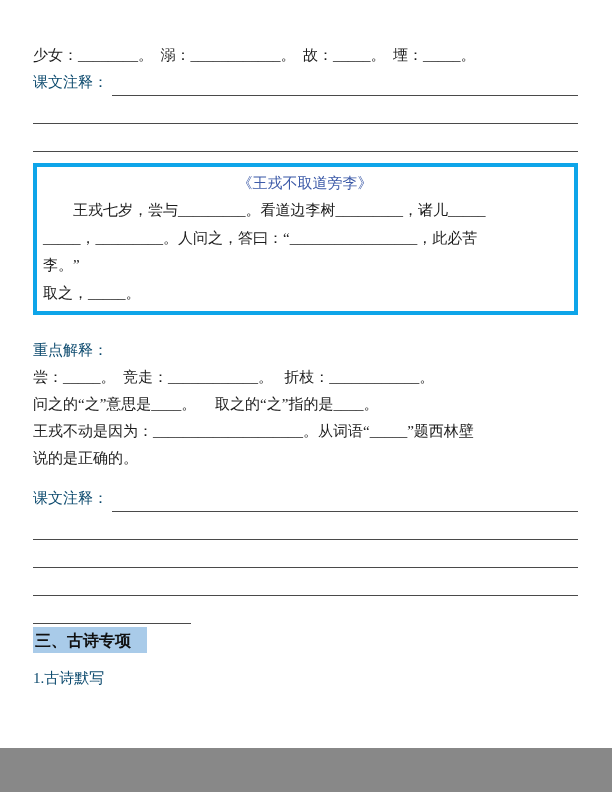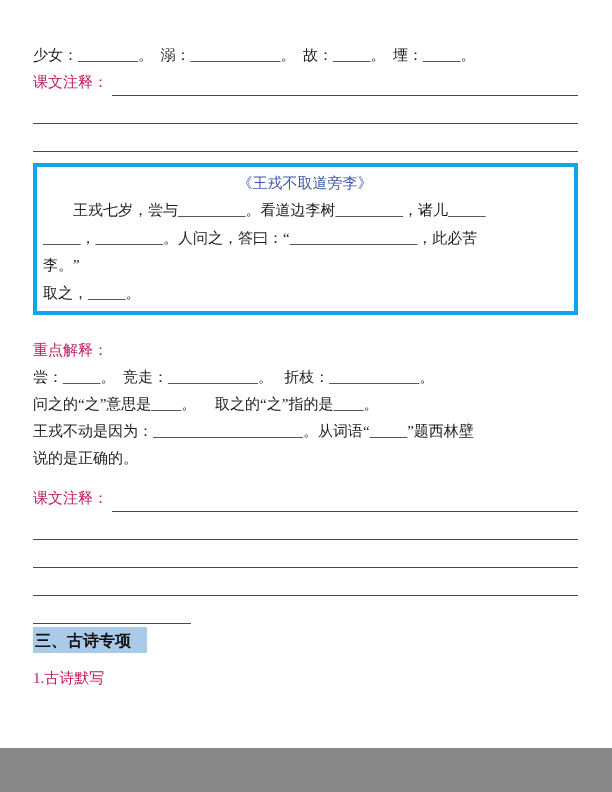--- a/index.html
+++ b/index.html
@@ -9,21 +9,21 @@
     margin:0 auto;
     background:#ffffff;
     font-family:"Liberation Serif", serif;
     font-size:15px;
     color:#1c1c1c;
     box-sizing:border-box;
     padding:42px 34px 0 33px;
     overflow:hidden;
   }
   .row  { line-height:27px; white-space:pre-wrap; }
-  .accent { color:#be185d; }
+  .accent { color:#0c4a6e; }
   .notes-row { display:flex; align-items:flex-end; line-height:27px; }
   .notes-row .label { white-space:pre-wrap; }
   .fill-line { flex:1; border-bottom:1.3px solid #4a4a4a; height:22px; margin-left:4px; }
   .rule  { height:27px; border-bottom:1.3px solid #4a4a4a; }
   .rule-short { width:158px; height:27px; border-bottom:1.3px solid #4a4a4a; }
 
   .pbox {
     border:4px solid #0ea5e9;
     margin-top:11px;
     padding:2px 7px 4px 6px;

